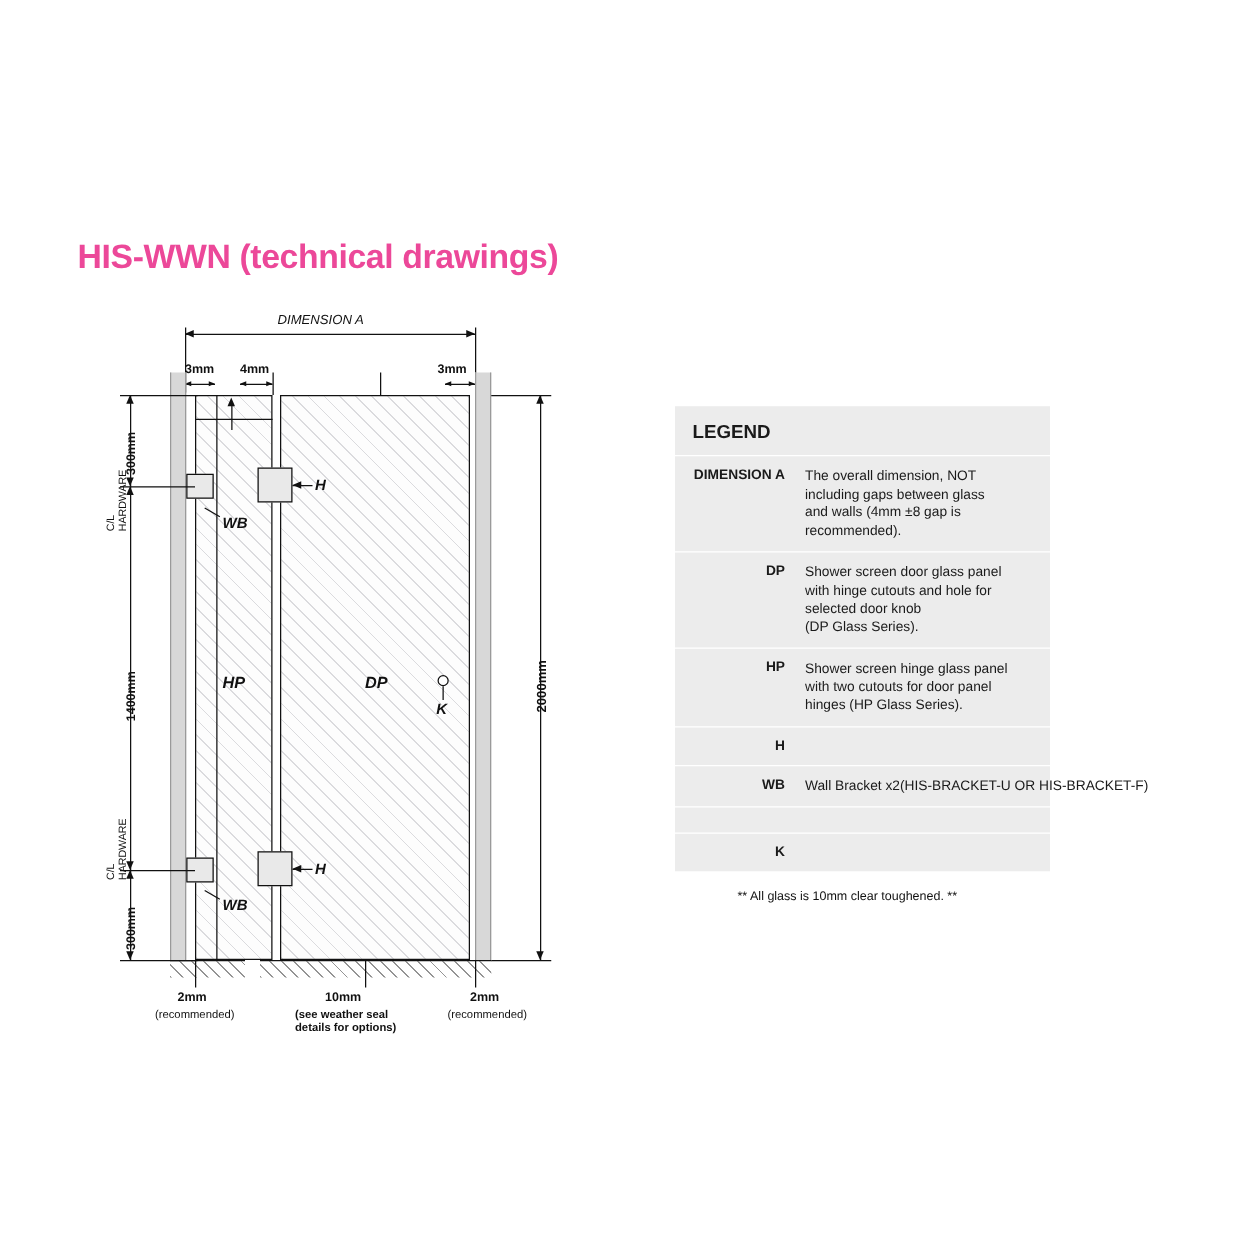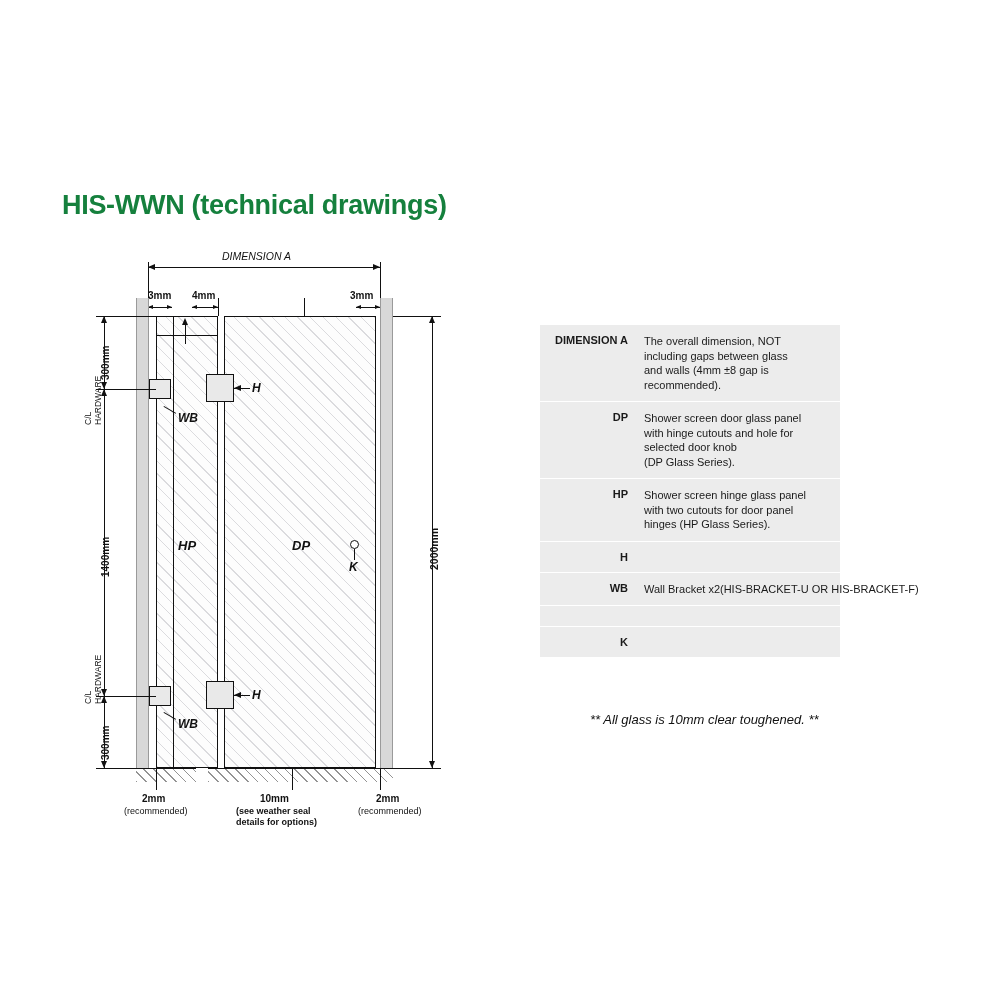--- a/index.html
+++ b/index.html
@@ -17,21 +17,21 @@
   }
 
   
   #page-title {
     position: absolute;
     left: 62px;
     top: 190px;
     font-size: 27px;
     font-weight: bold;
     letter-spacing: -0.3px;
-    color: #15803d;
+    color: #ec4899;
     white-space: nowrap;
     text-align: right;
   }
 
   
   #drawing {
     position: absolute;
     left: 60px;
     top: 240px;
     width: 460px;
@@ -203,22 +203,21 @@
   .legend-row.wide .legend-desc {
     white-space: nowrap;
   }
   .legend-row.spacer {
     min-height: 20px;
   }
   #legend-footnote {
     position: absolute;
     left: 590px;
     top: 712px;
-    font-size: 13px;
-    font-style: italic;
+    font-size: 10px;
     color: #111;
     white-space: nowrap;
   }
 </style>
 </head>
 <body>
 
 <div id="page-title">HIS-WWN (technical drawings)</div>
 
 <div id="drawing">
@@ -327,20 +326,21 @@
   <div class="lbl bold" style="left:200px; top:553px; font-size:10px;">10mm</div>
   <div class="lbl small" style="left:176px; top:566px; line-height:1.25; white-space:pre;font-weight:bold;">(see weather seal
 details for options)</div>
 
   <div class="vline" style="left:320px; top:528px; height:22px;"></div>
   <div class="lbl bold" style="left:316px; top:553px; font-size:10px;">2mm</div>
   <div class="lbl small" style="left:298px; top:566px;">(recommended)</div>
 </div>
 
 <div id="legend">
+  <div class="legend-title">LEGEND</div>
 
   <div class="legend-row">
     <div class="legend-key">DIMENSION A</div>
     <div class="legend-desc">The overall dimension, NOT
 including gaps between glass
 and walls (4mm ±8 gap is
 recommended).</div>
   </div>
 
   <div class="legend-row">

